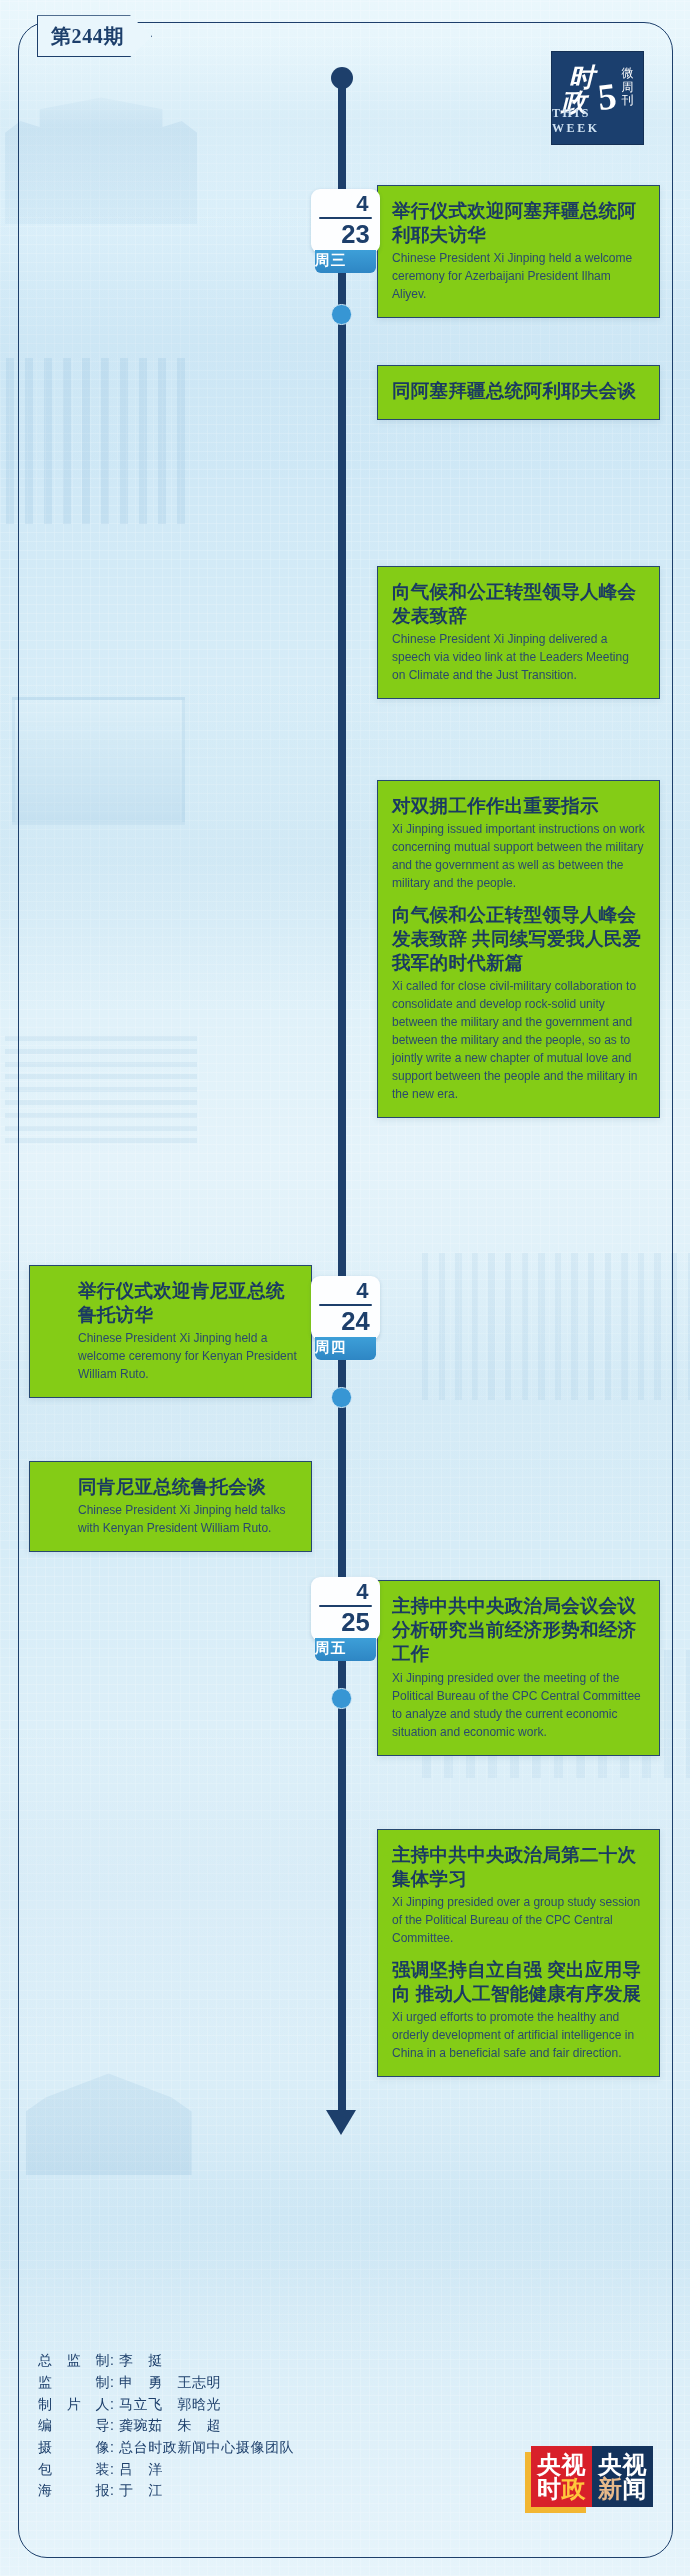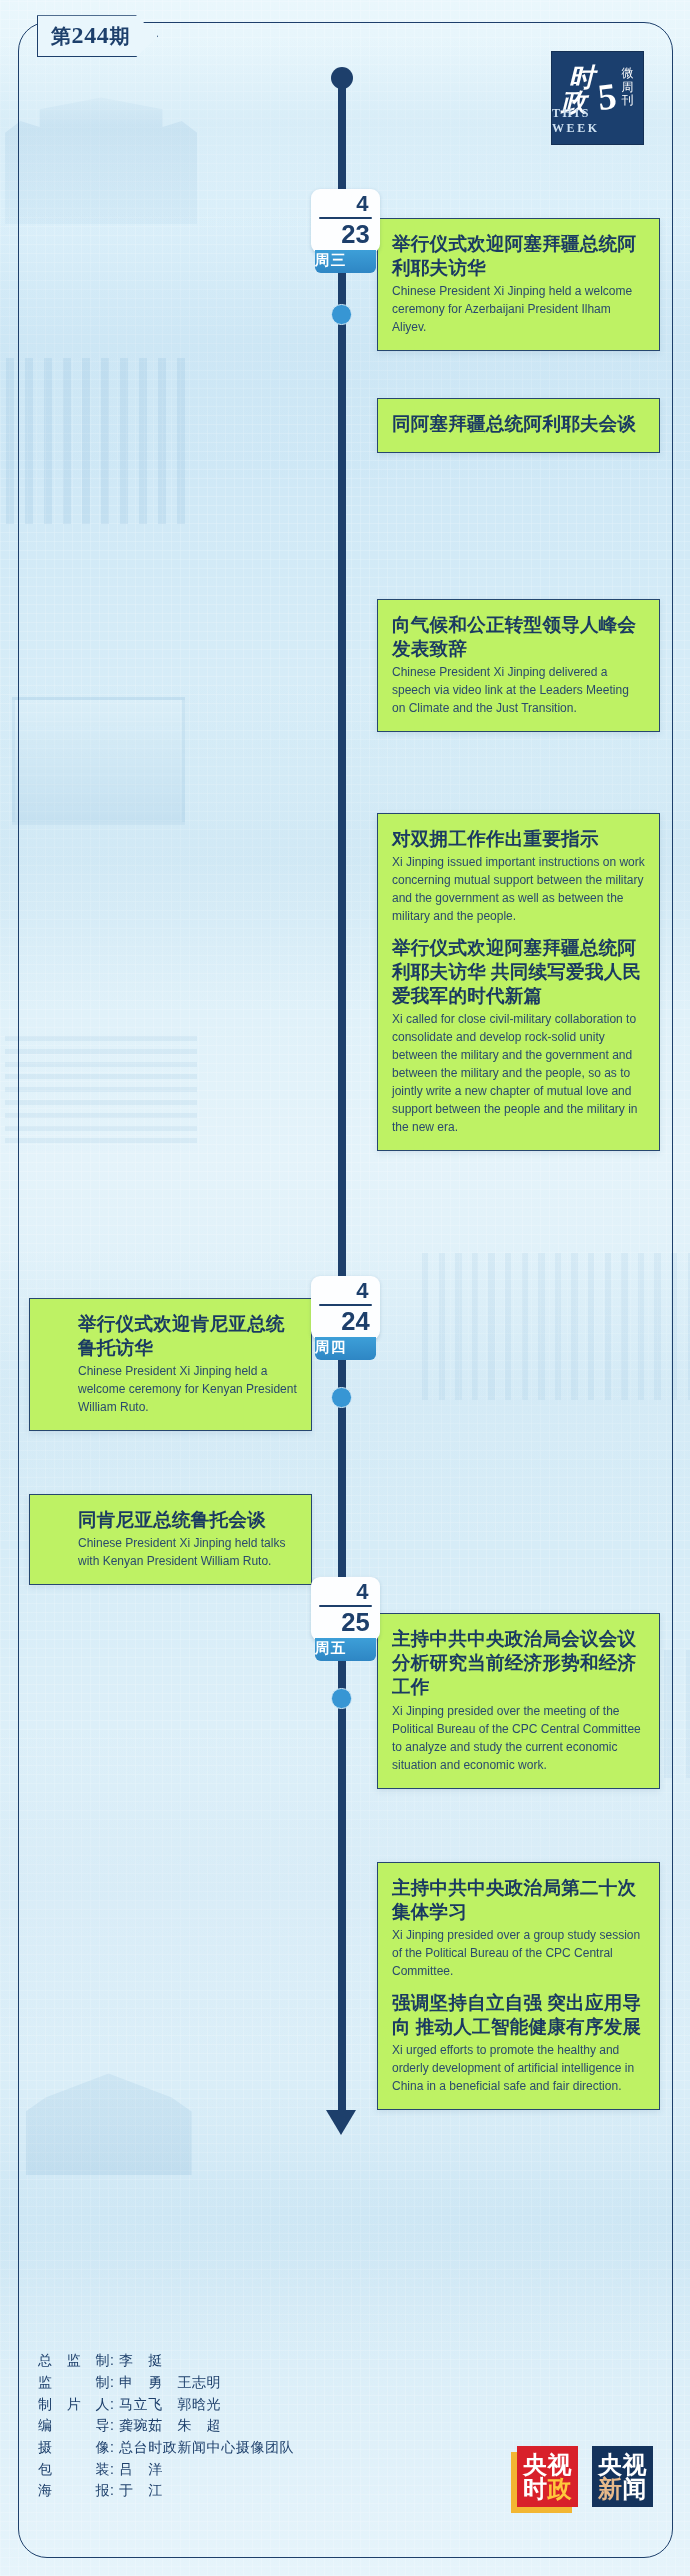--- a/index.html
+++ b/index.html
@@ -124,21 +124,21 @@
   }
   .issue-badge .ib-text {
     position: relative;
     font-family: "Liberation Serif", serif;
     font-size: 20px;
     font-weight: 700;
     letter-spacing: 0.6px;
     white-space: nowrap;
   }
   .issue-badge .ib-num {
-    font-size: 24px;
+    font-size: 20px;
     font-family: "Liberation Serif", serif;
   }
 
   
   .brand-logo {
     position: absolute;
     right: 47px; top: 51px;
     width: 93px; height: 94px;
     background: #1b3f6e;
     border: 1.3px solid #143055;
@@ -271,26 +271,25 @@
     font-weight: 700;
     text-align: left;
     letter-spacing: 1.3px;
     padding: 1.3px 0 2.6px 0;
     position: relative;
   }
 
   
   .card {
     position: absolute;
-    background: #bef264;
+    background: #84cc16;
     border: 1.3px solid #26476f;
     padding: 12.8px 14px 14px 14px;
     z-index: 4;
     box-shadow: 0 1.9px 6.4px rgba(30,70,110,.10);
-    margin-top: 33px;
   }
   .card.right { left: 377px; width: 283px; }
   .card.left  { left: 29px;  width: 283px; padding-left: 48px; }
 
   .card h3 {
     font-family: "Liberation Serif", serif;
     font-size: 18.5px;
     font-weight: 700;
     color: #1a3a62;
     line-height: 1.30;
@@ -331,21 +330,20 @@
     text-align-last: justify;
   }
   .credit-row .cr-colon { margin-right: 5.1px; }
   .credit-row .cr-value { letter-spacing: 0.6px; }
 
   .footer-logos {
     position: absolute;
     right: 38px;
     bottom: 69px;
     display: flex;
-    gap: 14px;
     z-index: 6;
   }
   .flogo {
     width: 61px; height: 61px;
     position: relative;
     display: flex;
     flex-direction: column;
     align-items: center;
     justify-content: center;
     font-family: "Liberation Serif", serif;
@@ -462,21 +460,21 @@
 </div>
 
 <div class="card right" style="top:566px">
   <h3>向气候和公正转型领导人峰会发表致辞</h3>
   <p>Chinese President Xi Jinping delivered a speech via video link at the Leaders Meeting on Climate and the Just Transition.</p>
 </div>
 
 <div class="card right" style="top:780px">
   <h3>对双拥工作作出重要指示</h3>
   <p>Xi Jinping issued important instructions on work concerning mutual support between the military and the government as well as between the military and the people.</p>
-  <h3>举行仪式欢迎阿塞拜疆总统阿利耶夫访华 共同续写爱我人民爱我军的时代新篇</h3>
+  <h3>向气候和公正转型领导人峰会发表致辞 共同续写爱我人民爱我军的时代新篇</h3>
   <p>Xi called for close civil-military collaboration to consolidate and develop rock-solid unity between the military and the government and between the military and the people, so as to jointly write a new chapter of mutual love and support between the people and the military in the new era.</p>
 </div>
 
 <div class="card left" style="top:1265px">
   <h3>举行仪式欢迎肯尼亚总统鲁托访华</h3>
   <p>Chinese President Xi Jinping held a welcome ceremony for Kenyan President William Ruto.</p>
 </div>
 
 <div class="card left" style="top:1461px">
   <h3>同肯尼亚总统鲁托会谈</h3>

